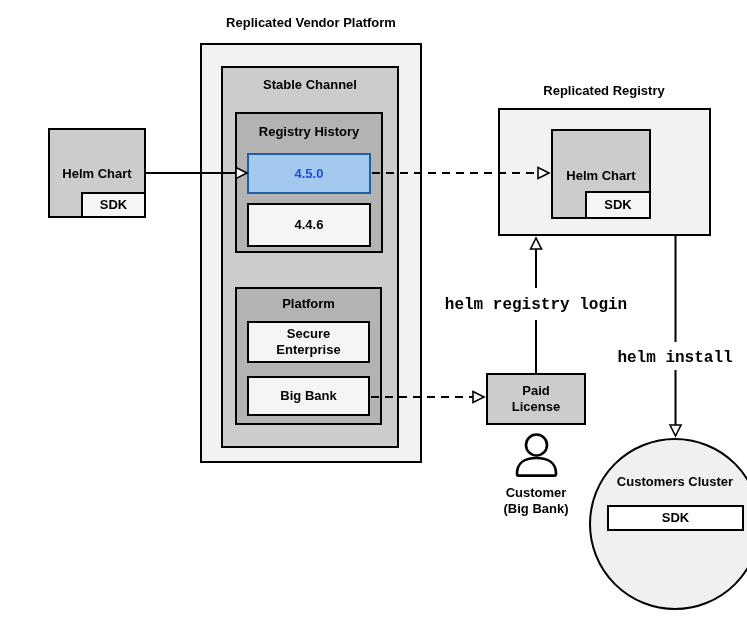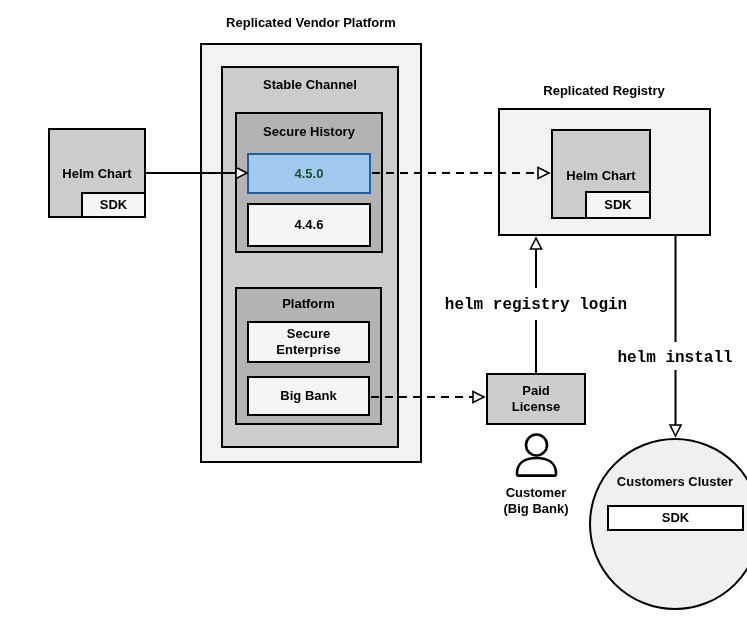--- a/index.html
+++ b/index.html
@@ -13,21 +13,21 @@
   .flexc{display:flex;align-items:center;justify-content:center;}
   .toplabel{text-align:center;font-weight:bold;font-size:13px;}
 
   
   .fill-platform{background:#f2f2f2;}
   .fill-channel{background:#cccccc;}
   .fill-group{background:#b3b3b3;}
   .fill-item{background:#f5f5f5;}
   .fill-white{background:#ffffff;}
   .fill-blue{background:#a3c9ee;border-color:#1d5fa6;}
-  .blue-text{color:#14532d;}
+  .blue-text{color:#1d4ed8;}
 
   
   #platform-box{left:162px;top:43px;width:222px;height:420px;}
   #platform-title{left:133px;top:15px;width:280px;}
   #stable-box{left:183px;top:66px;width:178px;height:382px;padding-top:9px;}
   #release-box{left:197px;top:112px;width:148px;height:141px;padding-top:10px;}
   #v450{left:209px;top:153px;width:124px;height:41px;}
   #v446{left:209px;top:203px;width:124px;height:44px;}
   #customers-box{left:197px;top:287px;width:147px;height:138px;padding-top:7px;}
   #secure-box{left:209px;top:321px;width:123px;height:42px;}
@@ -57,21 +57,21 @@
 <div id="canvas">
 
   <div id="platform-title" class="abs toplabel">Replicated Vendor Platform</div>
   <div id="platform-box" class="abs box fill-platform"></div>
 
   <div id="stable-box" class="abs box fill-channel toplabel">
     <span>Stable Channel</span>
   </div>
 
   <div id="release-box" class="abs box fill-group toplabel">
-    <span>Secure History</span>
+    <span>Registry History</span>
   </div>
 
   <div id="v450" class="abs box fill-blue flexc lbl blue-text">
     <span>4.5.0</span>
   </div>
 
   <div id="v446" class="abs box fill-item flexc lbl">
     <span>4.4.6</span>
   </div>
 

